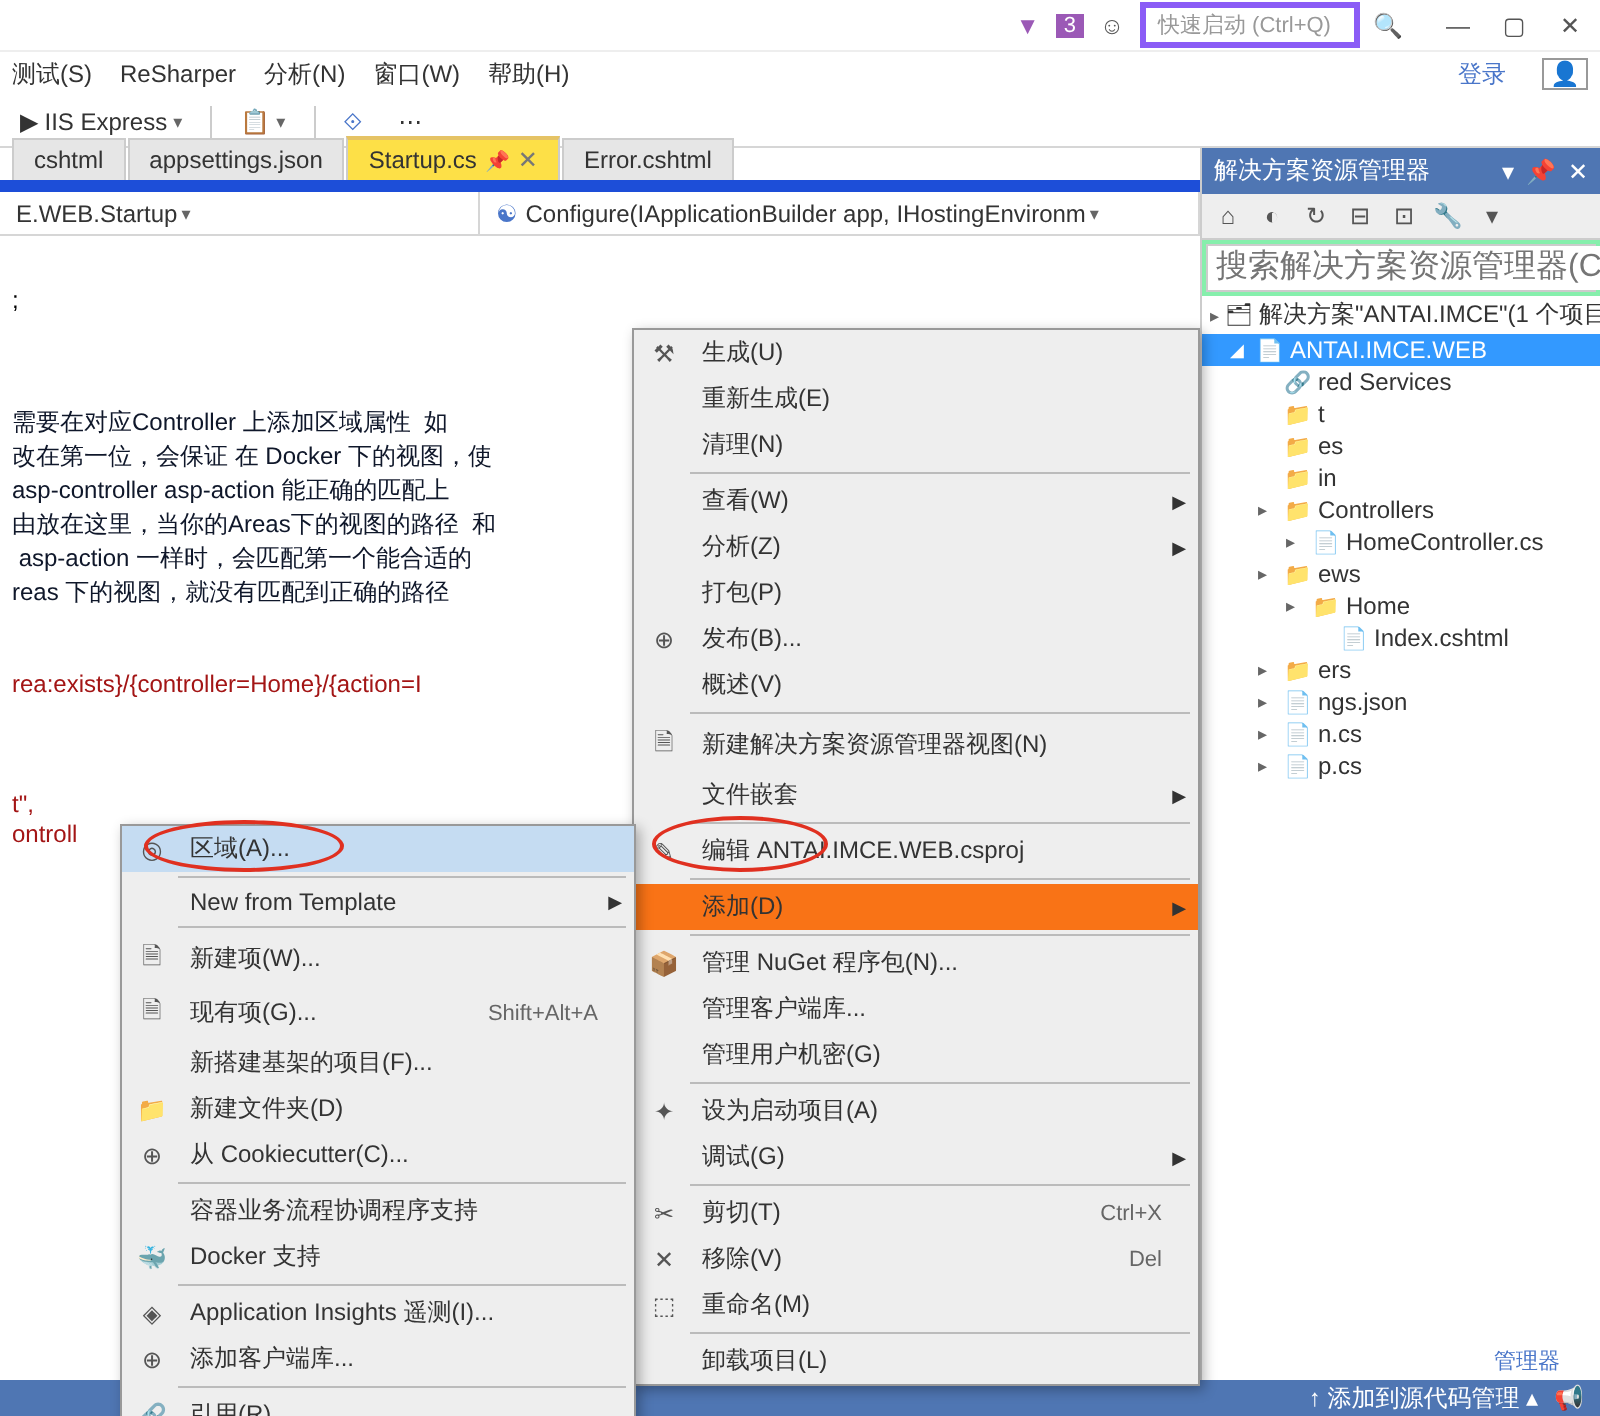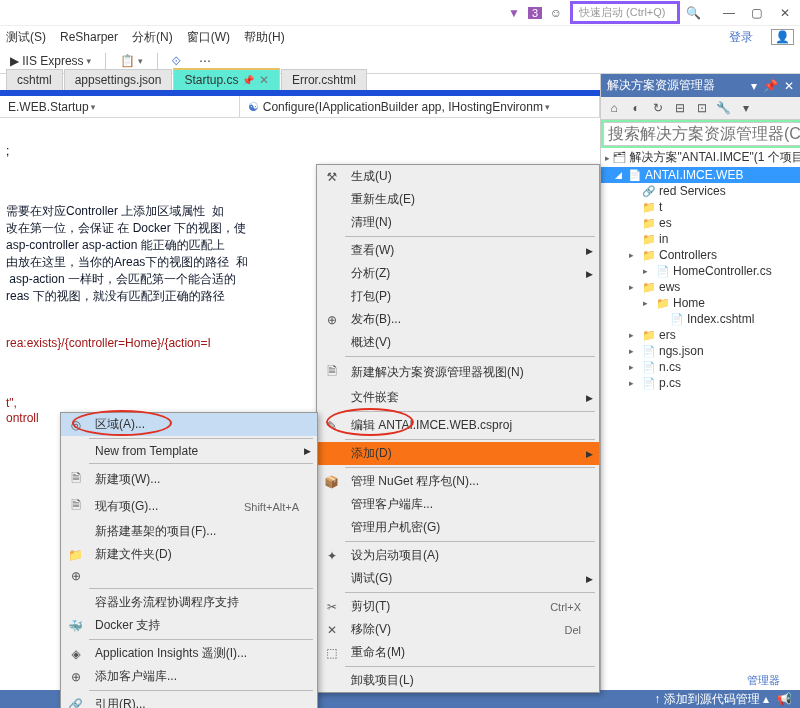--- a/index.html
+++ b/index.html
@@ -18,21 +18,21 @@
   .toolbar { height: 26px; display: flex; align-items: center; padding: 0 6px; gap: 10px; border-bottom: 1px solid #d6d6d6; }
   .tool-btn { display: inline-flex; align-items: center; gap: 3px; color: #333; padding: 2px 4px; }
   .iis { color: #333; }
   .chev { font-size: 9px; color: #666; }
   
   .workspace { position: absolute; top: 74px; left: 0; right: 0; bottom: 18px; display: flex; }
   .editor-area { flex: 1; position: relative; background: #fff; }
   
   .tabstrip { height: 22px; display: flex; align-items: flex-end; border-bottom: 6px solid #1d4ed8; padding-left: 6px; gap: 1px; }
   .tab { padding: 3px 10px; background: #e6e6e6; border: 1px solid #ccc; border-bottom: none; color: #333; font-size: 11px; }
-  .tab.active { background: #5eead4; border-top: 2px solid #e5c365; }
+  .tab.active { background: #fde047; border-top: 2px solid #e5c365; }
   .tab .pin { margin-left: 4px; color: #777; font-size: 10px; }
   .tab .close { margin-left: 4px; color: #777; }
   
   .breadcrumbs { height: 22px; display: flex; align-items: center; border-bottom: 1px solid #d6d6d6; font-size: 11px; color: #333; }
   .bc-seg { padding: 0 8px; border-right: 1px solid #d6d6d6; display: flex; align-items: center; height: 100%; }
   .bc-seg .link { color: #4a76c9; margin-right: 4px; }
   .bc-dd { color: #666; font-size: 9px; margin-left: 2px; }
   
   .code { padding: 10px 6px; font-family: Consolas, monospace; font-size: 13px; white-space: pre; position: relative; }
   .code .comment { color: #0f172a; }
@@ -384,20 +384,21 @@
     <div class="ctx-item">
       <span class="ctx-icon-col"></span>
       <span class="ctx-label">新搭建基架的项目(F)...</span>
     </div>
     <div class="ctx-item">
       <span class="ctx-icon-col">📁</span>
       <span class="ctx-label">新建文件夹(D)</span>
     </div>
     <div class="ctx-item">
       <span class="ctx-icon-col">⊕</span>
+      <span class="ctx-label">从 Cookiecutter(C)...</span>
     </div>
     <div class="ctx-sep"></div>
     <div class="ctx-item">
       <span class="ctx-icon-col"></span>
       <span class="ctx-label">容器业务流程协调程序支持</span>
     </div>
     <div class="ctx-item">
       <span class="ctx-icon-col">🐳</span>
       <span class="ctx-label">Docker 支持</span>
     </div>

